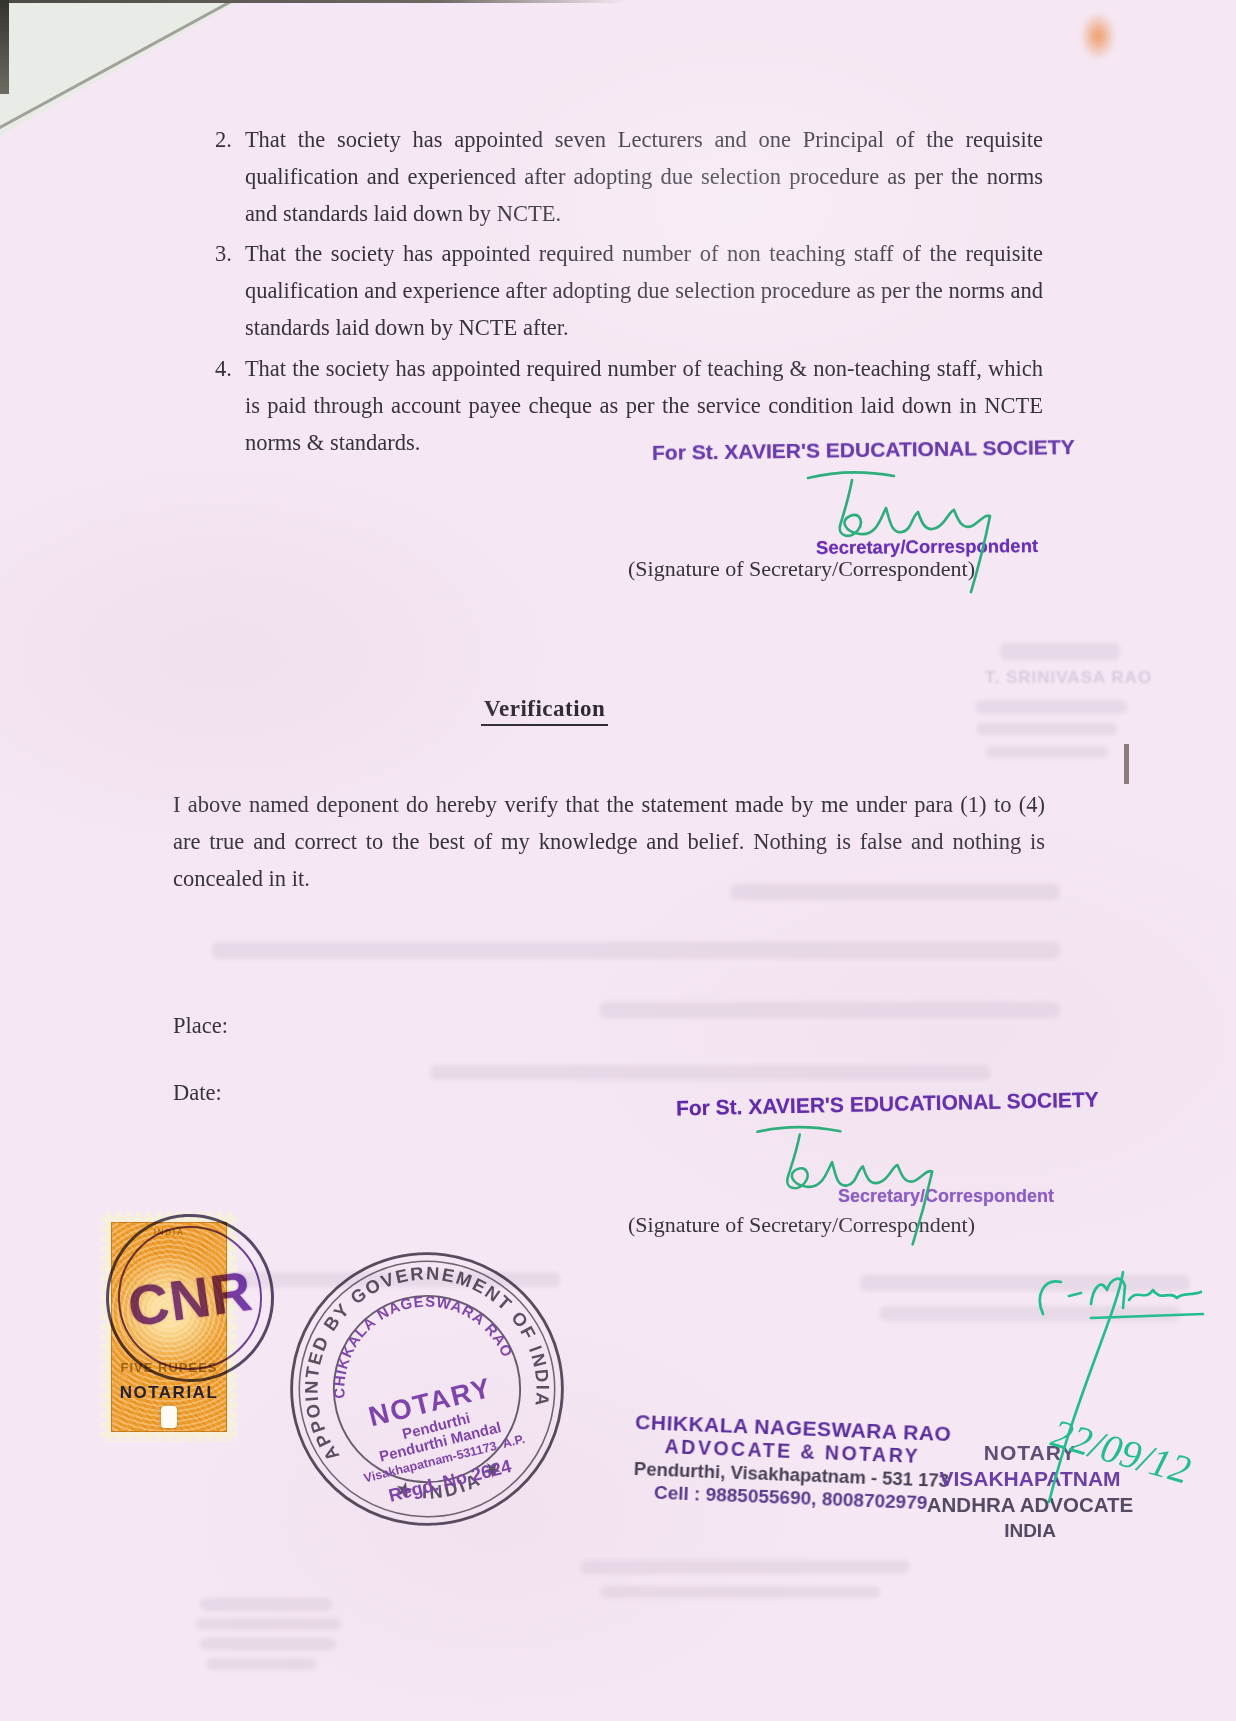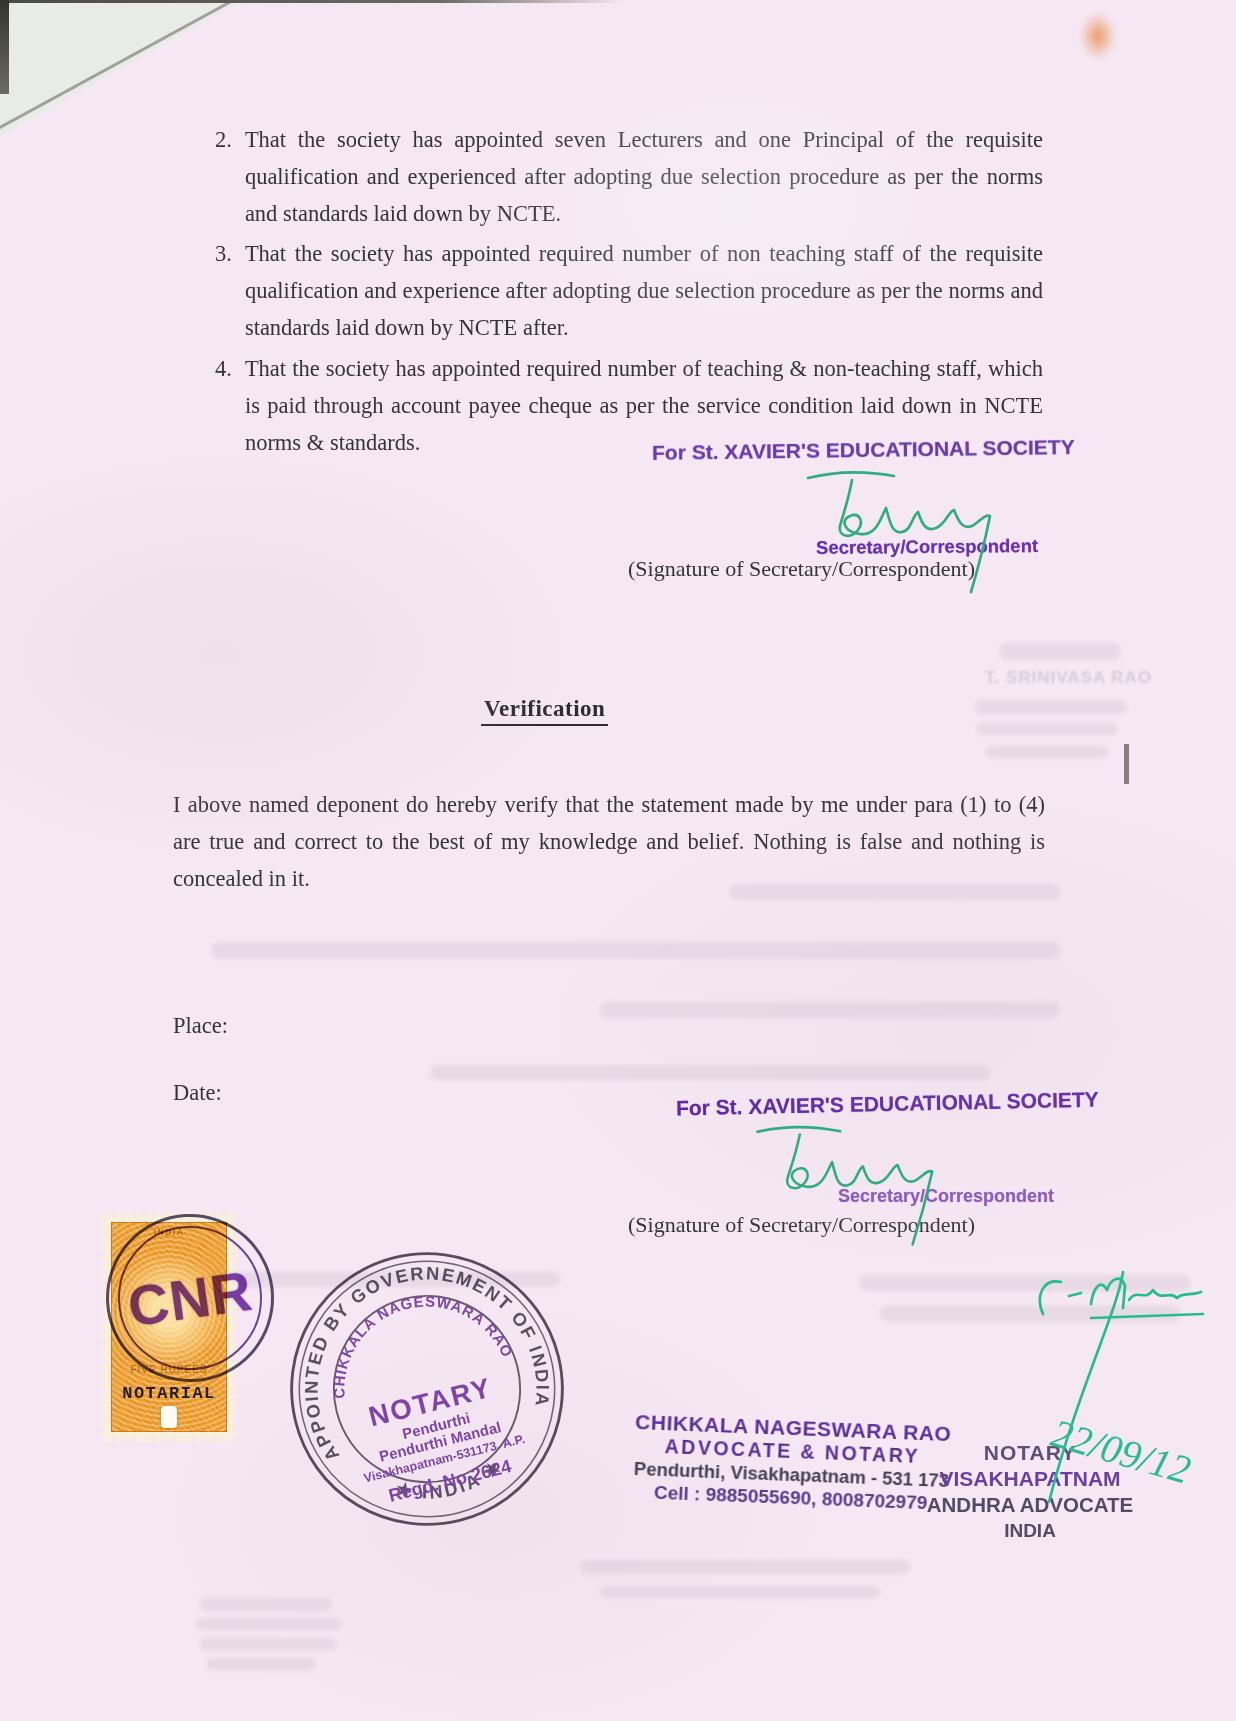--- a/index.html
+++ b/index.html
@@ -68,22 +68,22 @@
     position:relative;width:100%;height:100%;box-sizing:border-box;
     border:1.5px solid rgba(170,90,5,.55);
     background:
       radial-gradient(circle at 50% 42%, rgba(255,236,180,.85) 0 16px, rgba(244,166,46,0) 58px),
       repeating-radial-gradient(circle at 50% 42%, rgba(255,255,255,.28) 0 2px, rgba(0,0,0,0) 2px 5px),
       repeating-linear-gradient(45deg, rgba(206,118,10,.28) 0 2px, transparent 2px 5px),
       #f0a030;
     text-align:center;font-family:"Liberation Sans",sans-serif;
   }
   .notarial-top{position:absolute;top:4px;left:0;right:0;font-size:8.5px;font-weight:bold;color:#a95f06;letter-spacing:1.5px;opacity:.85;}
-  .notarial-value{position:absolute;bottom:56px;left:0;right:0;font-size:10px;font-weight:normal;color:#8e5206;letter-spacing:1px;opacity:.8;}
-  .notarial-label{position:absolute;bottom:28px;left:0;right:0;font-size:17px;font-weight:800;color:#27212d;letter-spacing:1.5px;font-family:Liberation Mono, monospace;}
+  .notarial-value{position:absolute;bottom:56px;left:0;right:0;font-size:13px;font-weight:bold;color:#8e5206;letter-spacing:1px;opacity:.8;}
+  .notarial-label{position:absolute;bottom:28px;left:0;right:0;font-size:17px;font-weight:800;color:#27212d;letter-spacing:1.5px;}
   .notarial-emblem{position:absolute;bottom:3px;left:50%;transform:translateX(-50%);width:16px;height:22px;background:#fdfcf5;border-radius:4px;box-shadow:0 0 3px rgba(60,30,0,.35);}
   
   .cnr{
     left:106px;top:1214px;width:162px;height:162px;border-radius:50%;
     border:3.5px solid #4a4060;z-index:3;mix-blend-mode:multiply;opacity:.92;
     transform:rotate(-3deg);display:flex;align-items:center;justify-content:center;
   }
   .cnr::before{content:"";position:absolute;inset:9px;border:2.5px solid #643896;border-radius:50%;}
   .cnr-text{
     font-family:"Liberation Sans",sans-serif;font-weight:800;font-size:56px;color:#7030a8;

